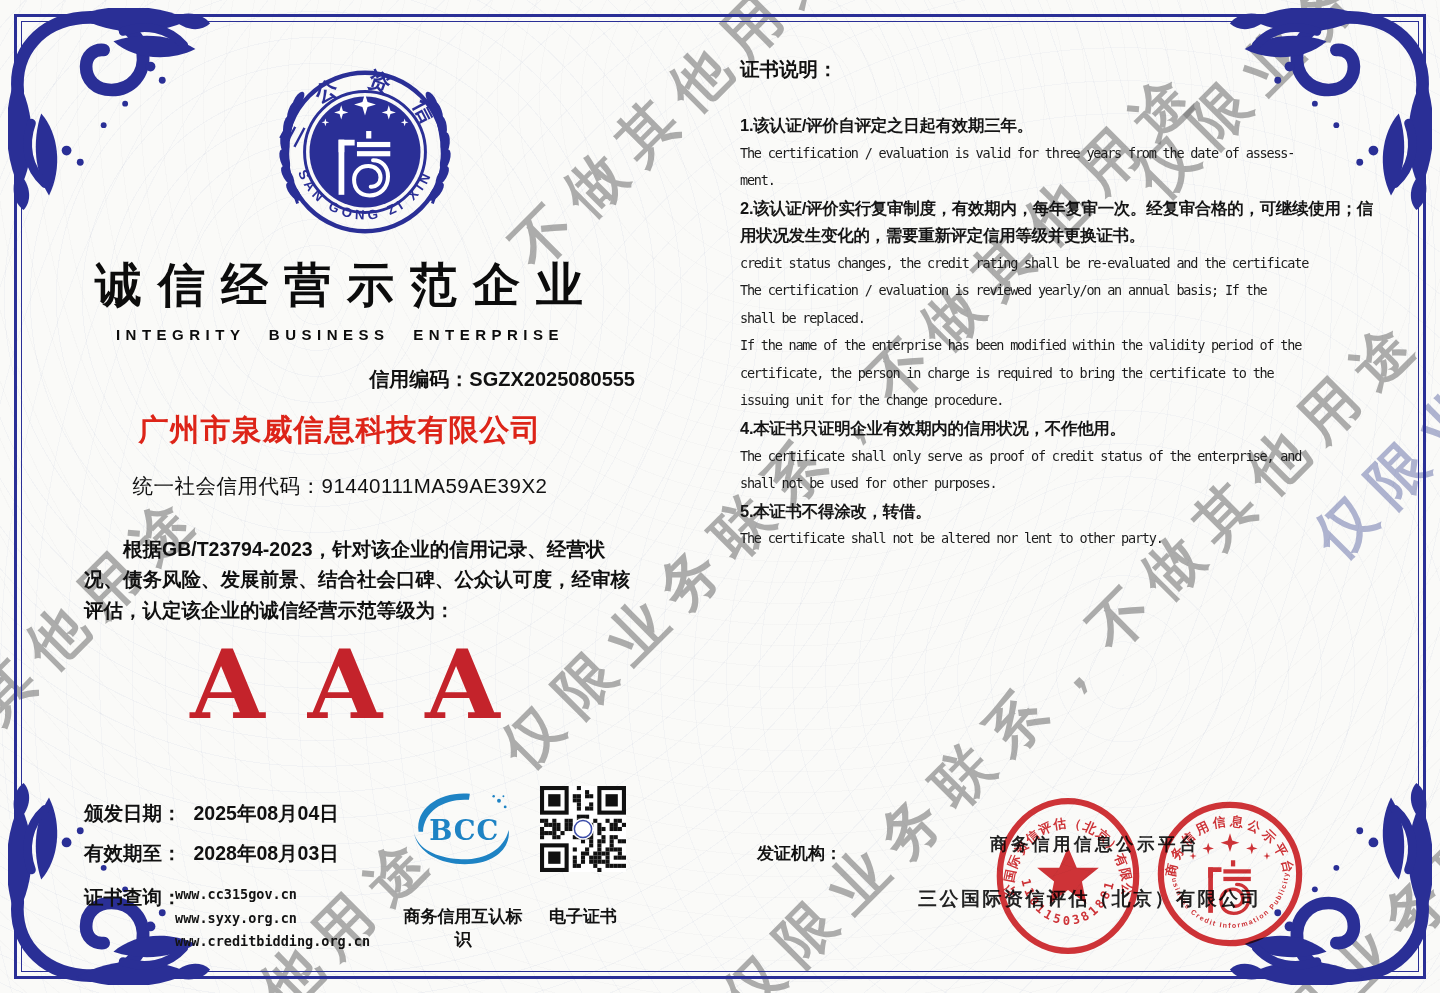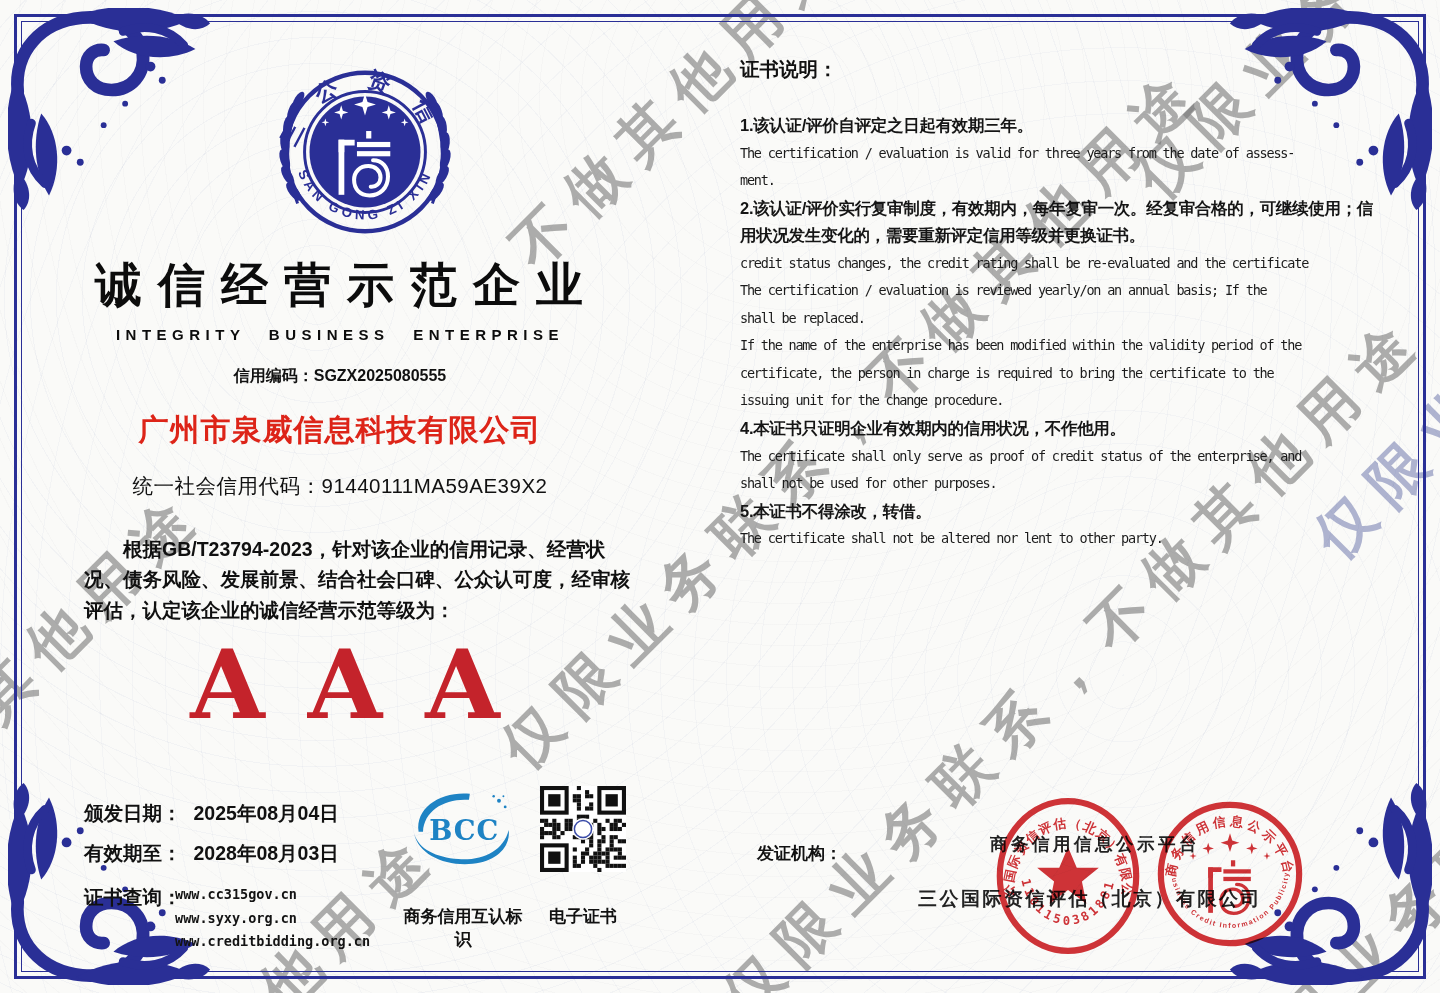--- a/index.html
+++ b/index.html
@@ -30,21 +30,21 @@
   .c-tl{left:8px;top:8px;}
   .c-tr{right:8px;top:8px;transform:scaleX(-1);}
   .c-bl{left:8px;bottom:8px;transform:scaleY(-1);}
   .c-br{right:8px;bottom:8px;transform:scale(-1,-1);}
   
   .logo{left:252px;top:48px;width:226px;height:218px;z-index:3;}
   .title-zh{left:52px;top:254px;width:590px;text-align:center;font-size:47px;font-weight:900;
     letter-spacing:16px;color:#0c0c0c;z-index:3;}
   .title-en{left:45px;top:326px;width:590px;text-align:center;font-size:15px;font-weight:700;
     letter-spacing:5.5px;word-spacing:14px;color:#0c0c0c;z-index:3;}
-  .credit-line{left:45px;top:366px;width:590px;text-align:center;font-size:16px;font-weight:700;z-index:3;}
+  .credit-line{left:45px;top:366px;width:590px;text-align:right;font-size:20px;font-weight:700;z-index:3;}
   .company{left:45px;top:410px;width:590px;text-align:center;font-size:30px;font-weight:900;
     color:#dd2418;letter-spacing:1px;z-index:3;}
   .uscc{left:45px;top:472px;width:590px;text-align:center;font-size:20.5px;font-weight:400;
     letter-spacing:0.5px;z-index:3;}
   .para{left:84px;top:522px;width:548px;font-size:19.5px;font-weight:600;line-height:30.3px;
     text-indent:2em;color:#101010;z-index:3;margin-top:12px;}
   .grade{left:0;top:628px;width:690px;text-align:center;font-family:"DejaVu Serif",serif;
     font-size:96px;font-weight:700;letter-spacing:43px;text-indent:43px;color:#c4232b;z-index:3;}
   .issue-row{left:84px;font-size:19.5px;font-weight:700;z-index:3;white-space:nowrap;}
   .issue-row .val{margin-left:12px;}

